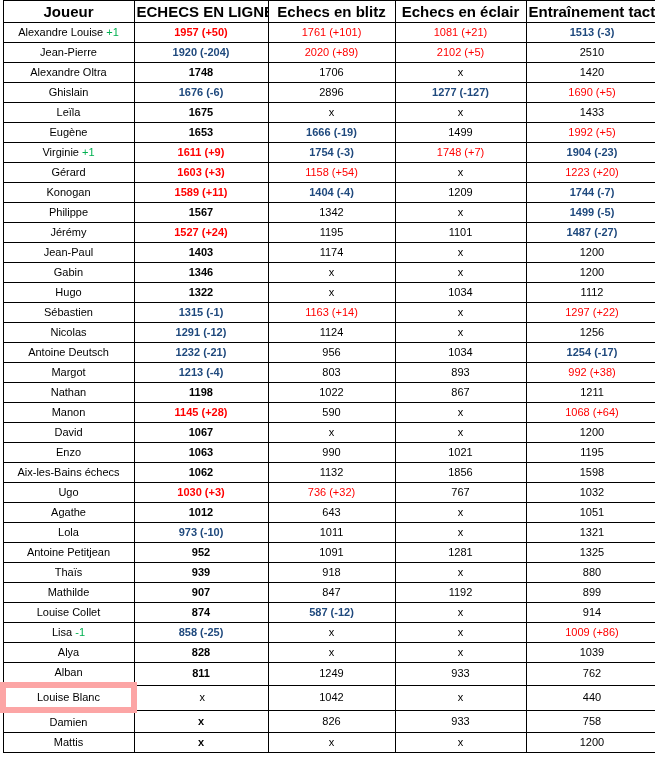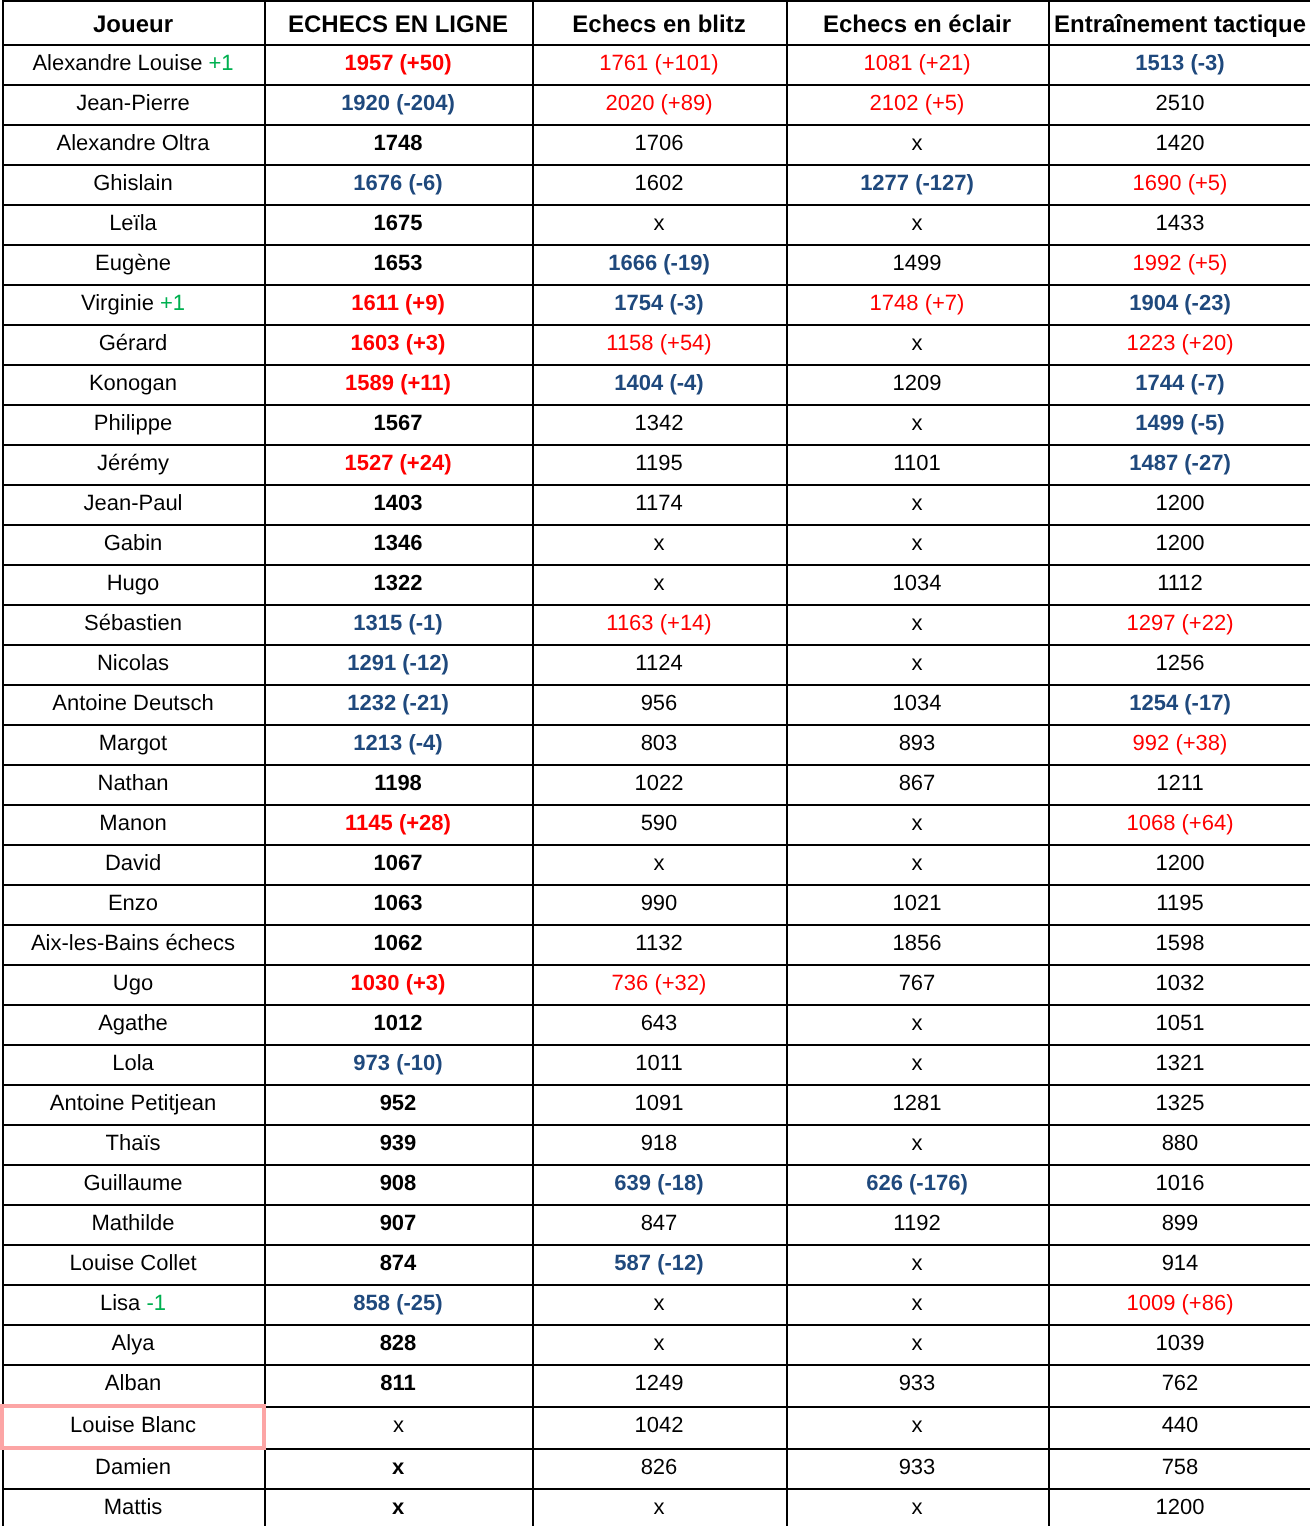--- a/index.html
+++ b/index.html
@@ -16,25 +16,25 @@
     vertical-align:middle;
     font-size:11px;
     line-height:1;
     height:19px;
     padding:0 2px;
     overflow:hidden;
     white-space:nowrap;
     color:var(--black);
     background:#ffffff;
   }
-  th{height:21px;font-weight:bold;font-size:12px;}
+  th{height:21px;font-weight:bold;font-size:15px;}
   td.red{color:var(--red);}
   td.blue{color:var(--blue);font-weight:bold;}
   td.bold{font-weight:bold;}
-  td.selected{border:2px solid #fca5a5;}
+  td.selected{border:6px solid #fca5a5;}
   span.suffix{color:var(--green);}
 </style>
 </head>
 <body>
 
 <div class="wrap">
   <table>
     <colgroup>
       <col class="c0">
         <col class="c1">
@@ -69,21 +69,21 @@
         <tr>
     <td><span>Alexandre Oltra</span><span class="suffix"></span></td>
     <td class="bold">1748</td>
     <td>1706</td>
     <td>x</td>
     <td>1420</td>
   </tr>
         <tr>
     <td><span>Ghislain</span><span class="suffix"></span></td>
     <td class="blue bold">1676 (-6)</td>
-    <td>1602</td>
+    <td>2896</td>
     <td class="blue">1277 (-127)</td>
     <td class="red">1690 (+5)</td>
   </tr>
         <tr>
     <td><span>Leïla</span><span class="suffix"></span></td>
     <td class="bold">1675</td>
     <td>x</td>
     <td>x</td>
     <td>1433</td>
   </tr>
@@ -242,27 +242,20 @@
     <td>1325</td>
   </tr>
         <tr>
     <td><span>Thaïs</span><span class="suffix"></span></td>
     <td class="bold">939</td>
     <td>918</td>
     <td>x</td>
     <td>880</td>
   </tr>
         <tr>
-    <td><span>Guillaume</span><span class="suffix"></span></td>
-    <td class="bold">908</td>
-    <td class="blue">639 (-18)</td>
-    <td class="blue">626 (-176)</td>
-    <td>1016</td>
-  </tr>
-        <tr>
     <td><span>Mathilde</span><span class="suffix"></span></td>
     <td class="bold">907</td>
     <td>847</td>
     <td>1192</td>
     <td>899</td>
   </tr>
         <tr>
     <td><span>Louise Collet</span><span class="suffix"></span></td>
     <td class="bold">874</td>
     <td class="blue">587 (-12)</td>

